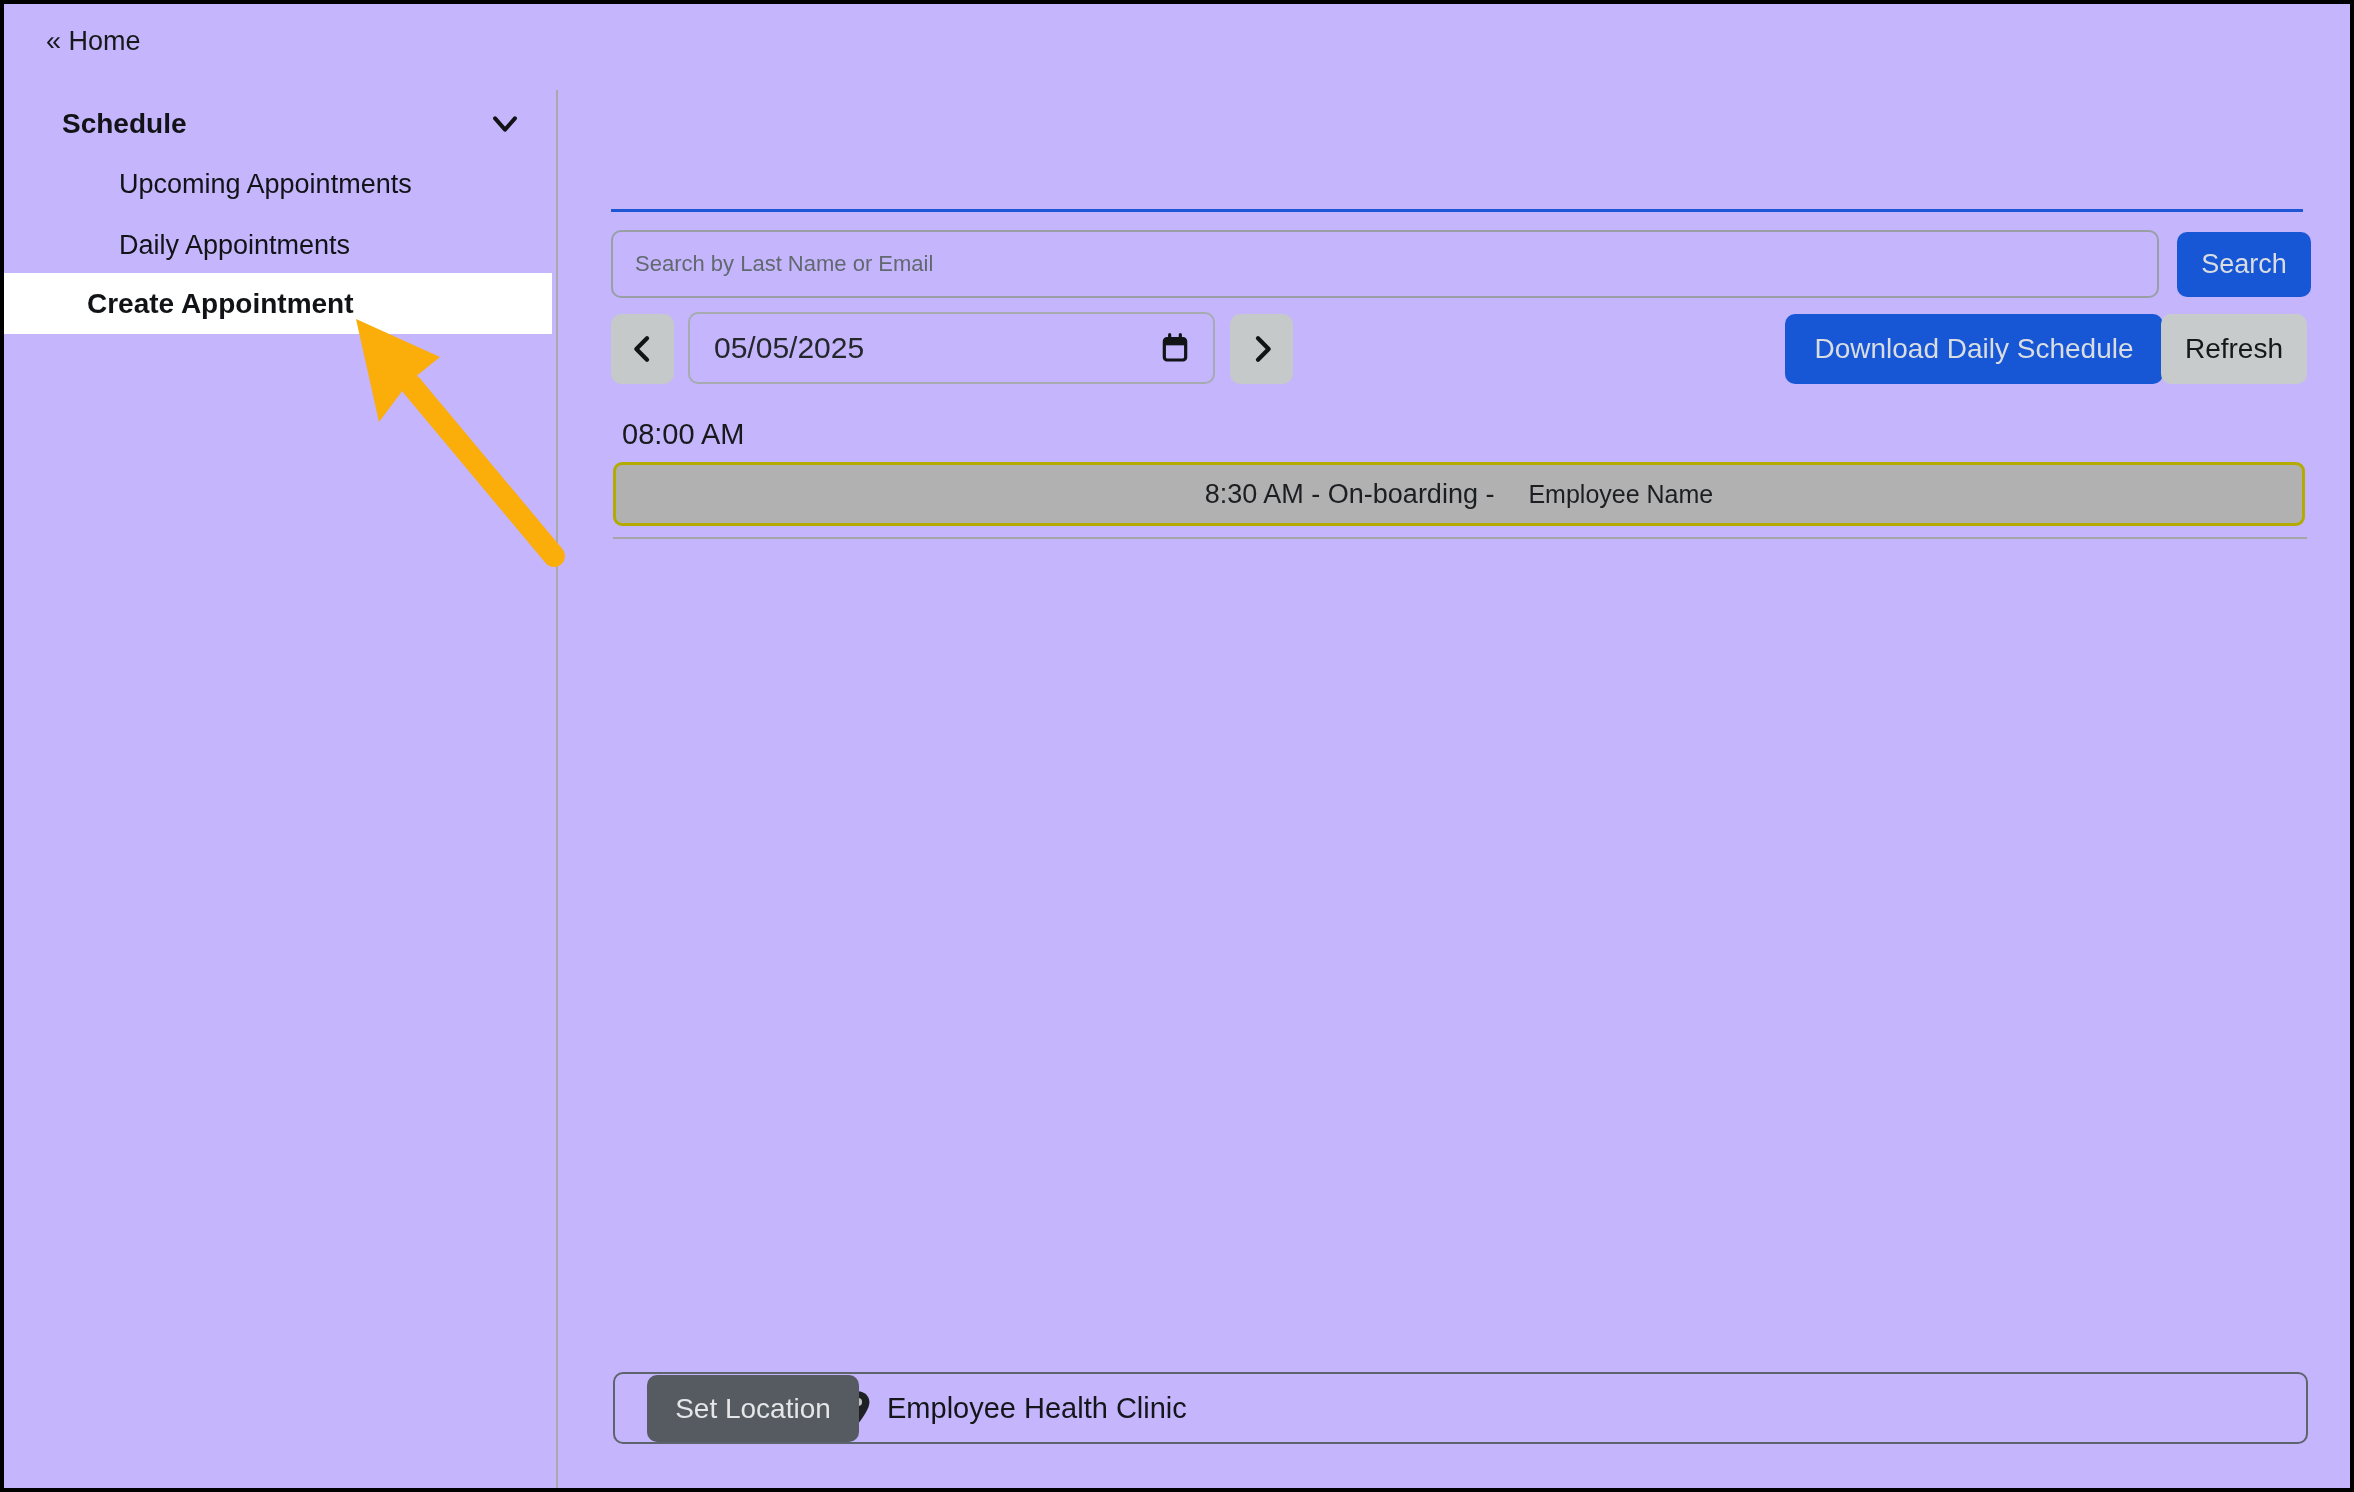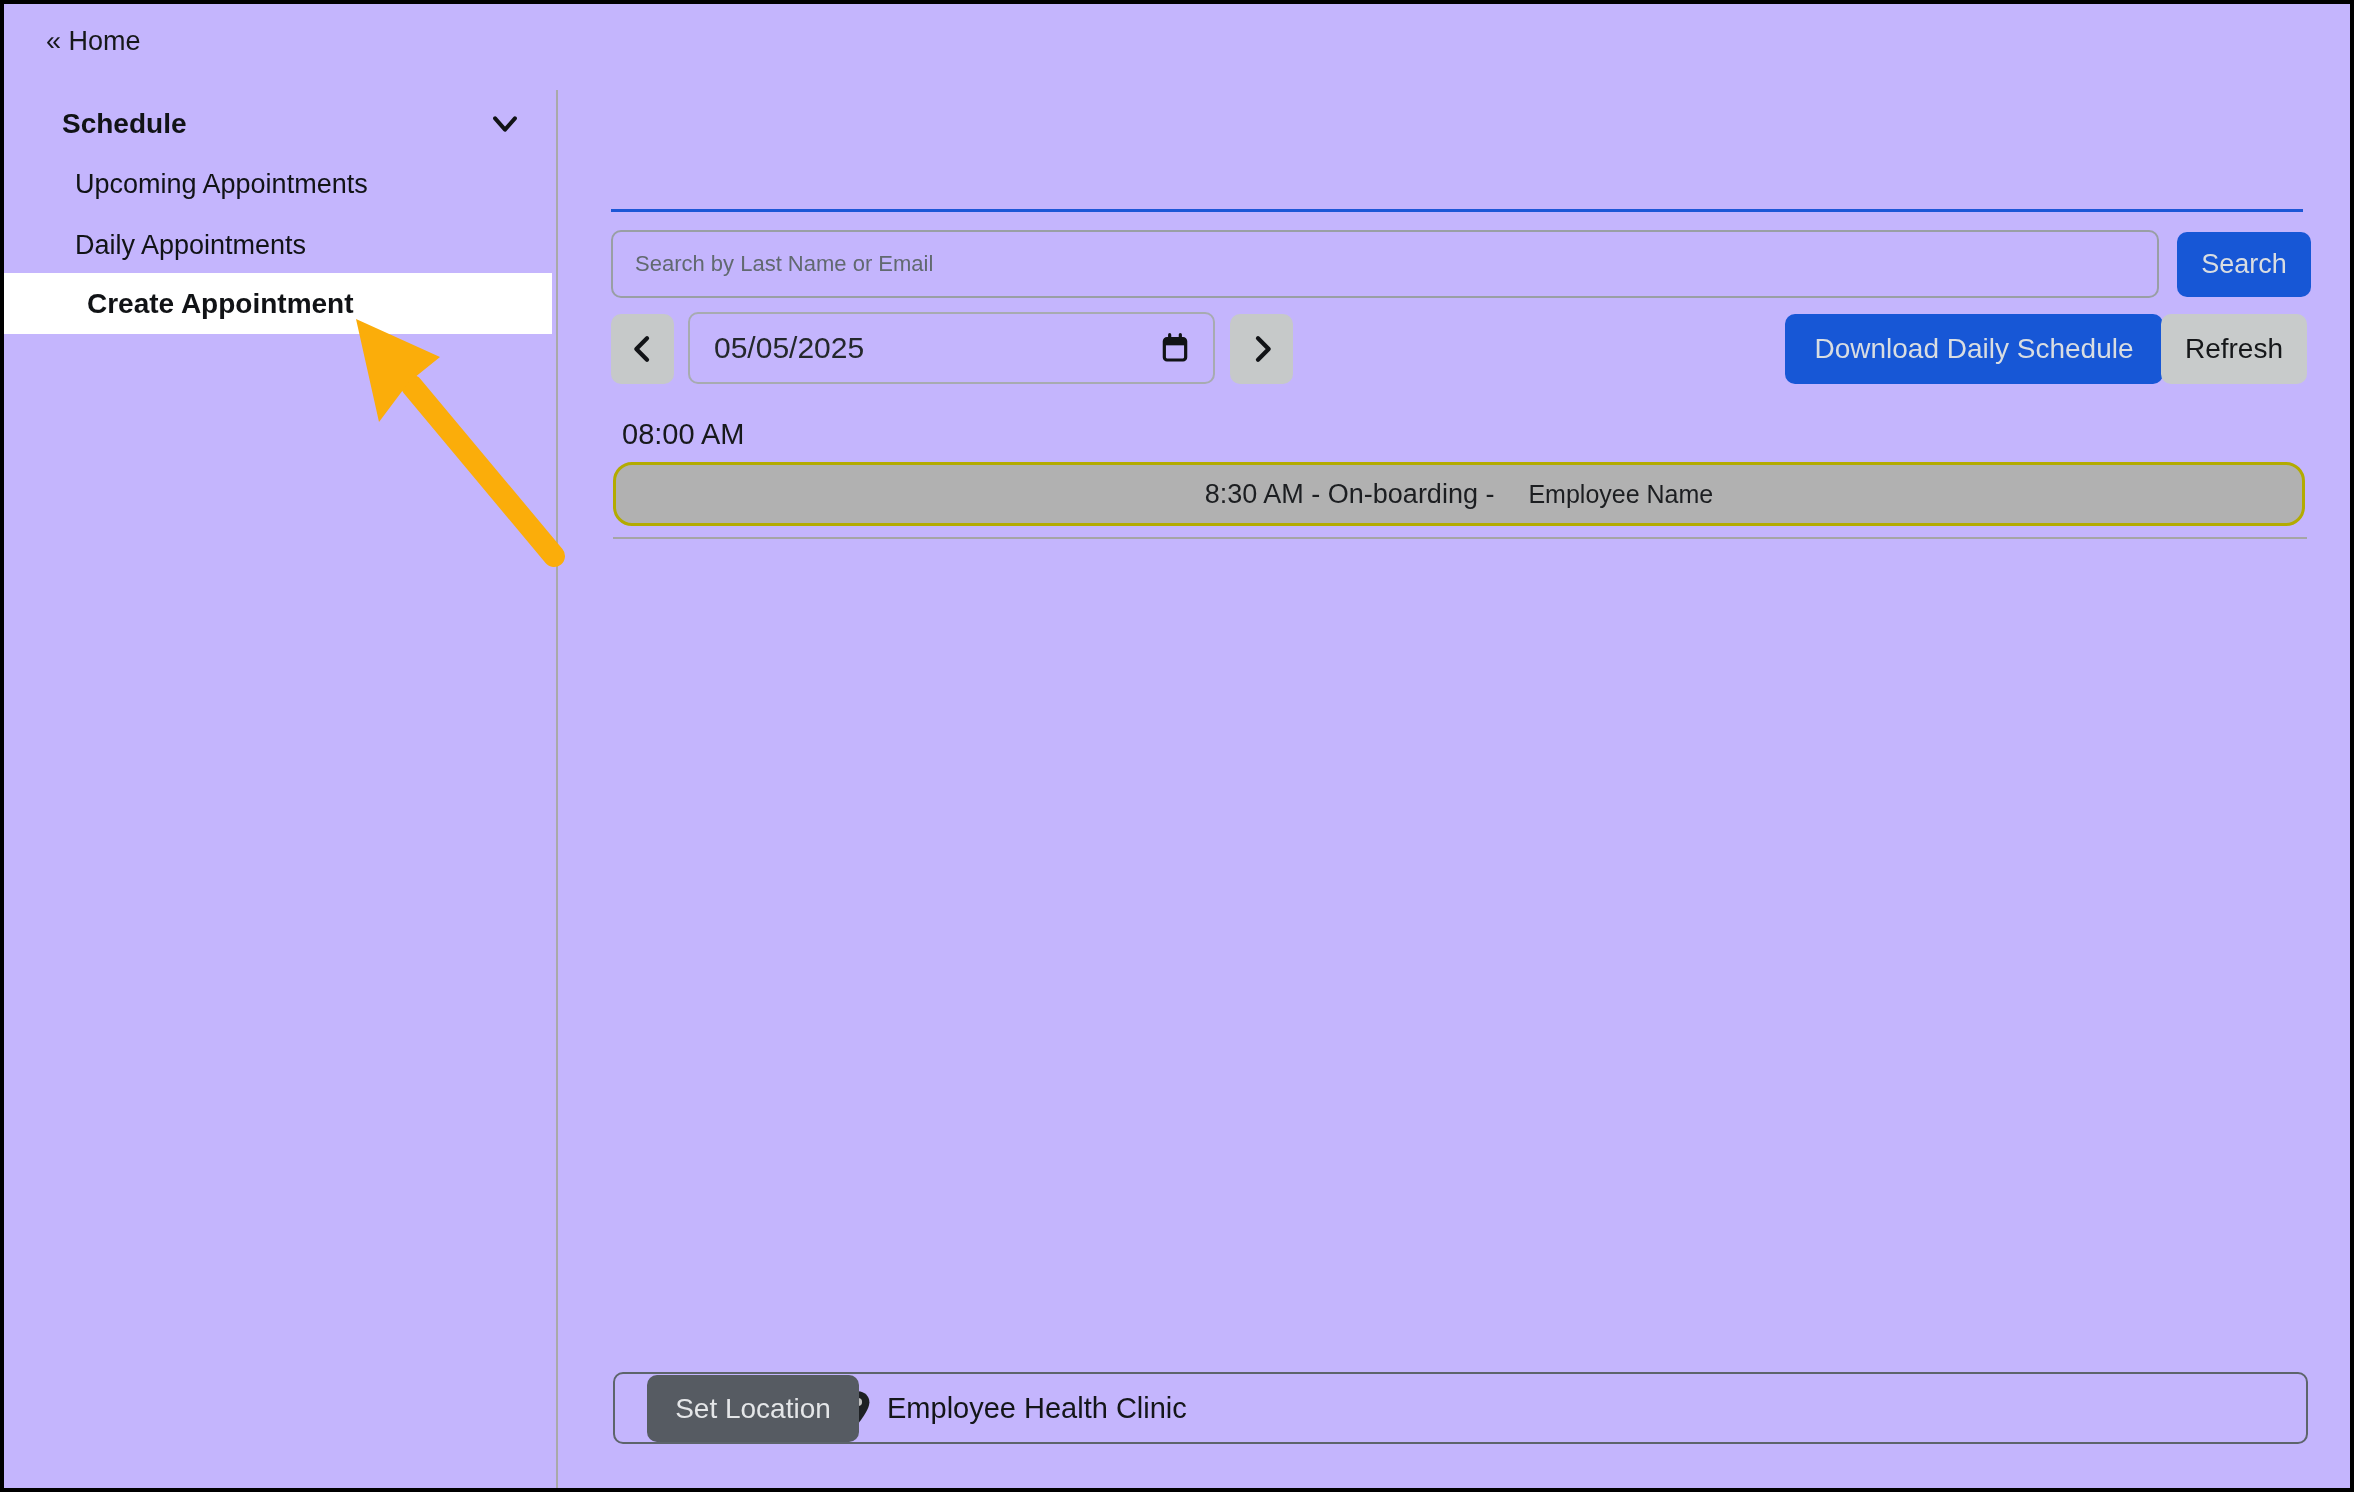--- a/index.html
+++ b/index.html
@@ -13,21 +13,21 @@
     position:absolute;left:42px;top:22px;font-size:27px;color:#16181a;
     text-decoration:none;cursor:pointer;
   }
   
   .side-divider{position:absolute;left:552px;top:86px;bottom:0;width:2px;background:#a9a9a9;}
   .group-header{position:absolute;left:58px;top:100px;width:460px;height:40px;
     display:flex;align-items:center;justify-content:space-between;cursor:pointer;}
   .group-label{font-size:28px;font-weight:bold;color:#111316;}
   .chev-down{width:34px;height:34px;}
   .side-item{position:absolute;left:0;width:548px;height:61px;display:flex;align-items:center;
-    padding-left:71px;font-size:27px;color:#111316;cursor:pointer;}
+    padding-left:115px;font-size:27px;color:#111316;cursor:pointer;}
   #item-upcoming{top:150px;}
   #item-daily{top:211px;}
   #item-create{top:269px;background:#ffffff;font-weight:bold;padding-left:83px;font-size:28px;}
   
   .arrow-svg{position:absolute;left:330px;top:290px;width:260px;height:290px;pointer-events:none;z-index:5;}
   
   .page-title{position:absolute;left:607px;top:104px;width:1692px;text-align:center;
     font-size:50px;font-weight:bold;color:#17191c;}
   .title-rule{position:absolute;left:607px;top:205px;width:1692px;height:3px;background:#1d57d6;}
   .search-input{
@@ -48,21 +48,21 @@
     border:2px solid #a7abb0;border-radius:10px;display:flex;align-items:center;
     padding:0 24px;cursor:pointer;}
   .date-text{font-size:30px;color:#24282c;}
   .cal-icon{position:absolute;right:22px;width:32px;height:32px;}
   #download-btn{position:absolute;left:1773px;top:310px;width:378px;height:70px;font-size:28px;}
   #refresh-btn{position:absolute;left:2157px;top:310px;width:146px;height:70px;background:#c8cbcb;
     color:#16181a;font-size:28px;}
   
   .time-label{position:absolute;left:618px;top:414px;font-size:29px;color:#17191b;}
   .appt{position:absolute;left:609px;top:458px;width:1692px;height:64px;
-    background:#b1b1b1;border:3px solid #b3ab00;border-radius:19px;
+    background:#b1b1b1;border:3px solid #b3ab00;border-radius:9px;
     display:flex;align-items:center;justify-content:center;cursor:pointer;gap:34px;}
   .appt-text{font-size:27px;color:#1c1e21;}
   .appt-name{font-size:25px;color:#1c1e21;}
   .slot-divider{position:absolute;left:609px;top:533px;width:1694px;height:2px;background:#a5a5a5;}
   
   .loc-field{position:absolute;left:609px;top:1368px;width:1695px;height:72px;
     border:2px solid #5d646b;border-radius:10px;display:flex;align-items:center;}
   #set-loc-btn{position:absolute;left:643px;top:1371px;width:212px;height:67px;
     background:#565b62;color:#e4e6e8;font-size:28px;border-radius:10px;z-index:2;}
   .pin-icon{position:absolute;left:228px;width:30px;height:36px;}

